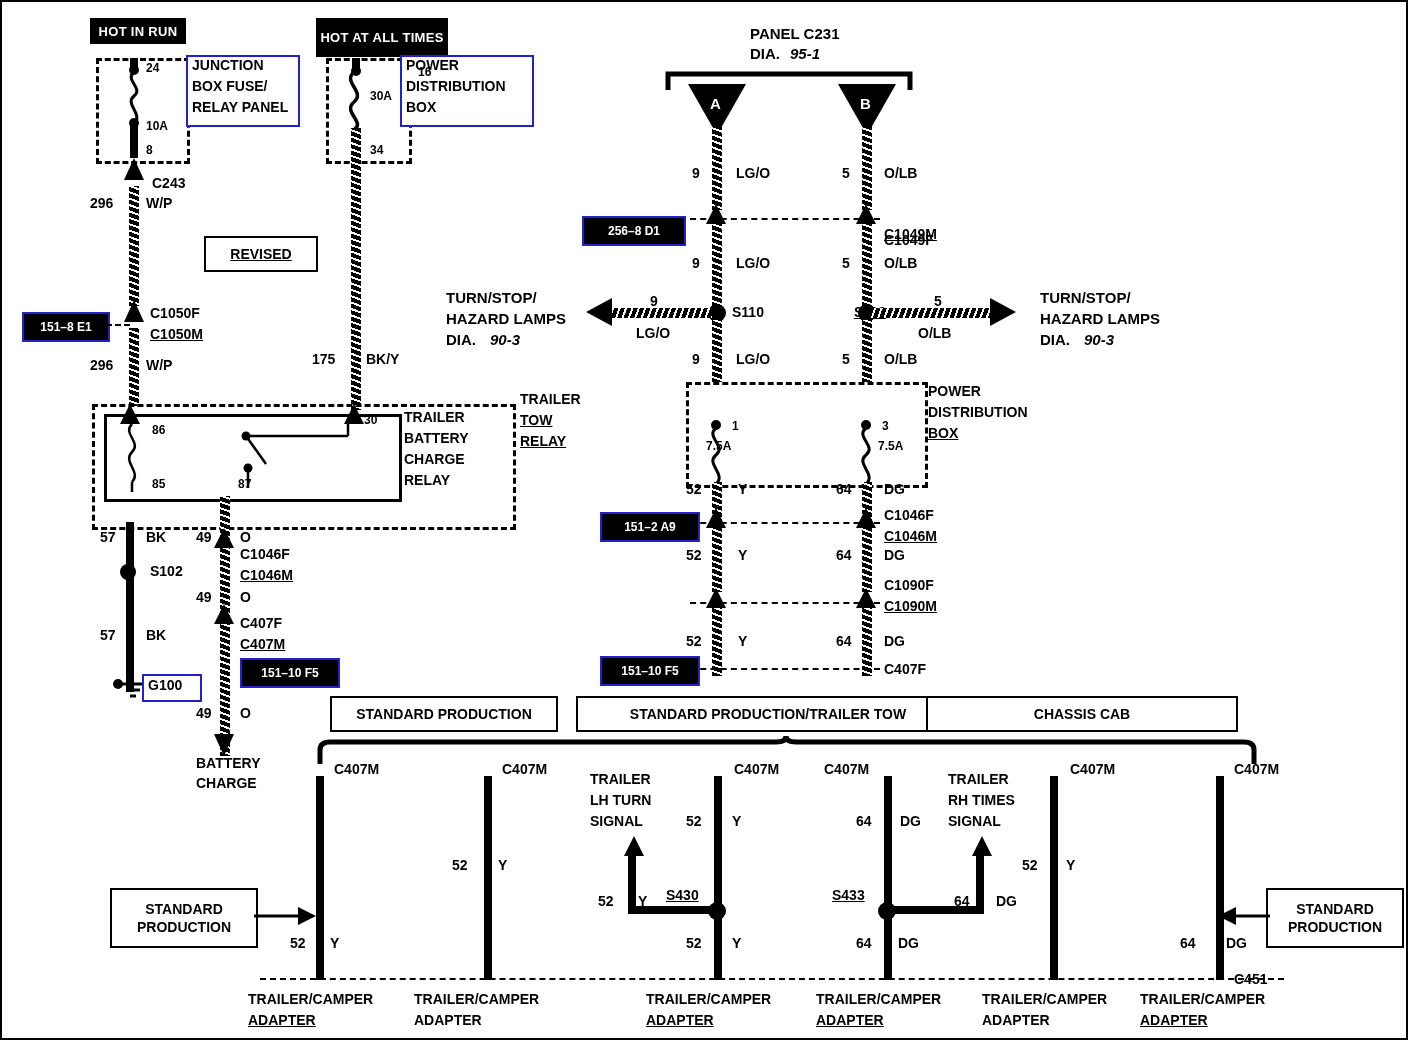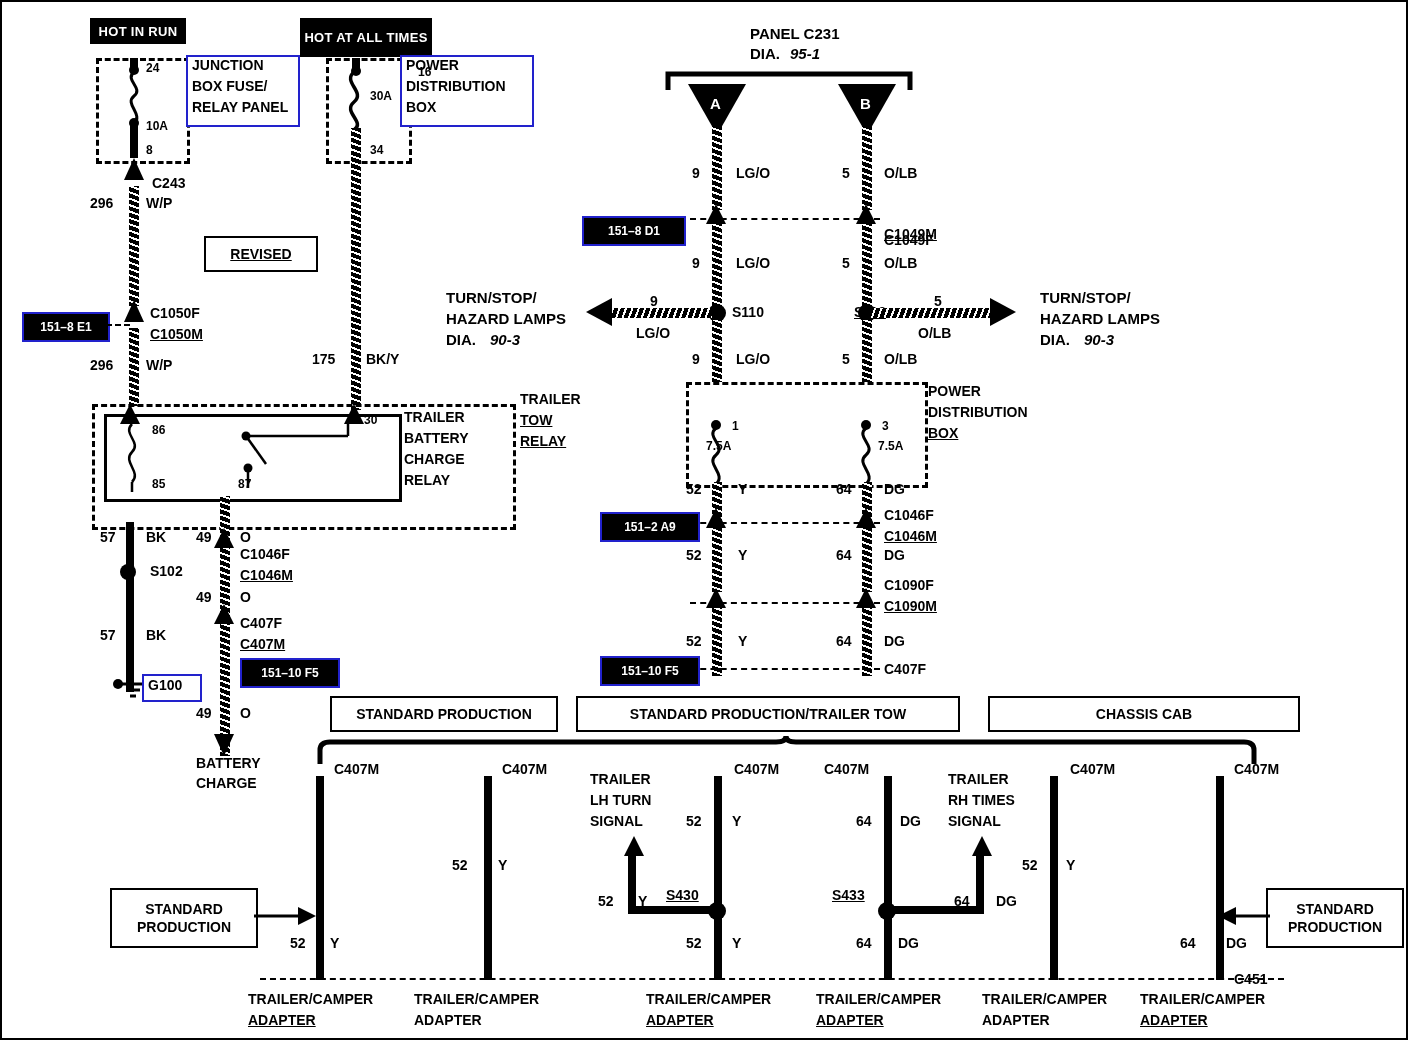--- a/index.html
+++ b/index.html
@@ -33,21 +33,21 @@
   .frame{position:absolute;left:0;top:0;width:1404px;height:1036px;border:2px solid #000;}
   svg{position:absolute;overflow:visible;}
 </style>
 </head>
 <body>
 
 <div id="stage">
   <div class="frame"></div>
 
   <div class="blkbox" style="left:90px;top:18px;width:96px;height:26px;">HOT IN RUN</div>
-  <div class="blkbox" style="left:300px;top:18px;width:132px;height:39px;">HOT AT ALL TIMES</div>
+  <div class="blkbox" style="left:316px;top:18px;width:132px;height:39px;">HOT AT ALL TIMES</div>
 
   <div class="dash" style="left:96px;top:58px;width:88px;height:100px;"></div>
   <div class="bluebox" style="left:186px;top:55px;width:110px;height:68px;"></div>
   <div class="t s14" style="left:192px;top:58px;">JUNCTION</div>
   <div class="t s14" style="left:192px;top:79px;">BOX FUSE/</div>
   <div class="t s14" style="left:192px;top:100px;">RELAY PANEL</div>
 
   <div class="w vw" style="left:130px;top:58px;height:12px;"></div>
   <div class="dot" style="left:129px;top:65px;width:10px;height:10px;"></div>
   <svg style="left:118px;top:72px;width:34px;height:52px;">
@@ -196,21 +196,21 @@
   <svg style="left:704px;top:204px;width:26px;height:22px;">
     <polygon points="12,0 22,20 2,20" fill="#000"></polygon>
   </svg>
   <div class="hatch" style="left:712px;top:224px;height:82px;"></div>
   <div class="t s14" style="left:692px;top:256px;">9</div>
   <div class="t s14" style="left:736px;top:256px;">LG/O</div>
 
   <div class="dashline" style="left:690px;top:218px;width:190px;"></div>
   <div class="t s14" style="left:884px;top:206px;margin-top:27px;">C1049F</div>
   <div class="t s14 ul" style="left:884px;top:227px;">C1049M</div>
-  <div class="blkblue" style="left:582px;top:216px;width:100px;height:26px;">151–8 D1</div>
+  <div class="blkblue" style="left:582px;top:216px;width:100px;height:26px;">256–8 D1</div>
 
   <div class="hatch" style="left:862px;top:126px;height:84px;"></div>
   <div class="t s14" style="left:842px;top:166px;">5</div>
   <div class="t s14" style="left:884px;top:166px;">O/LB</div>
   <svg style="left:854px;top:204px;width:26px;height:22px;">
     <polygon points="12,0 22,20 2,20" fill="#000"></polygon>
   </svg>
   <div class="hatch" style="left:862px;top:224px;height:82px;"></div>
   <div class="t s14" style="left:842px;top:256px;">5</div>
   <div class="t s14" style="left:884px;top:256px;">O/LB</div>
@@ -308,21 +308,21 @@
   <div class="hatch" style="left:862px;top:608px;height:68px;"></div>
   <div class="t s14" style="left:836px;top:634px;">64</div>
   <div class="t s14" style="left:884px;top:634px;">DG</div>
 
   <div class="dashline" style="left:690px;top:668px;width:190px;"></div>
   <div class="t s14" style="left:884px;top:662px;">C407F</div>
   <div class="blkblue" style="left:600px;top:656px;width:96px;height:26px;">151–10 F5</div>
 
   <div class="wbox" style="left:330px;top:696px;width:224px;height:32px;">STANDARD PRODUCTION</div>
   <div class="wbox" style="left:576px;top:696px;width:380px;height:32px;">STANDARD PRODUCTION/TRAILER TOW</div>
-  <div class="wbox" style="left:988px;top:696px;width:308px;height:32px;text-align:right;">CHASSIS CAB</div>
+  <div class="wbox" style="left:926px;top:696px;width:308px;height:32px;text-align:right;">CHASSIS CAB</div>
 
   <svg style="left:316px;top:736px;width:942px;height:30px;">
     <path d="M4 28 L4 14 Q4 6 14 6 L460 6 Q470 6 470 0 Q470 6 480 6 L928 6 Q938 6 938 14 L938 28" stroke="#000" stroke-width="5" fill="none"></path>
   </svg>
 
   <div class="dashline" style="left:260px;top:978px;width:1024px;"></div>
 
   <div class="w vw" style="left:316px;top:776px;height:204px;"></div>
   <div class="t s14" style="left:334px;top:762px;">C407M</div>
   <div class="t s14" style="left:290px;top:936px;">52</div>

